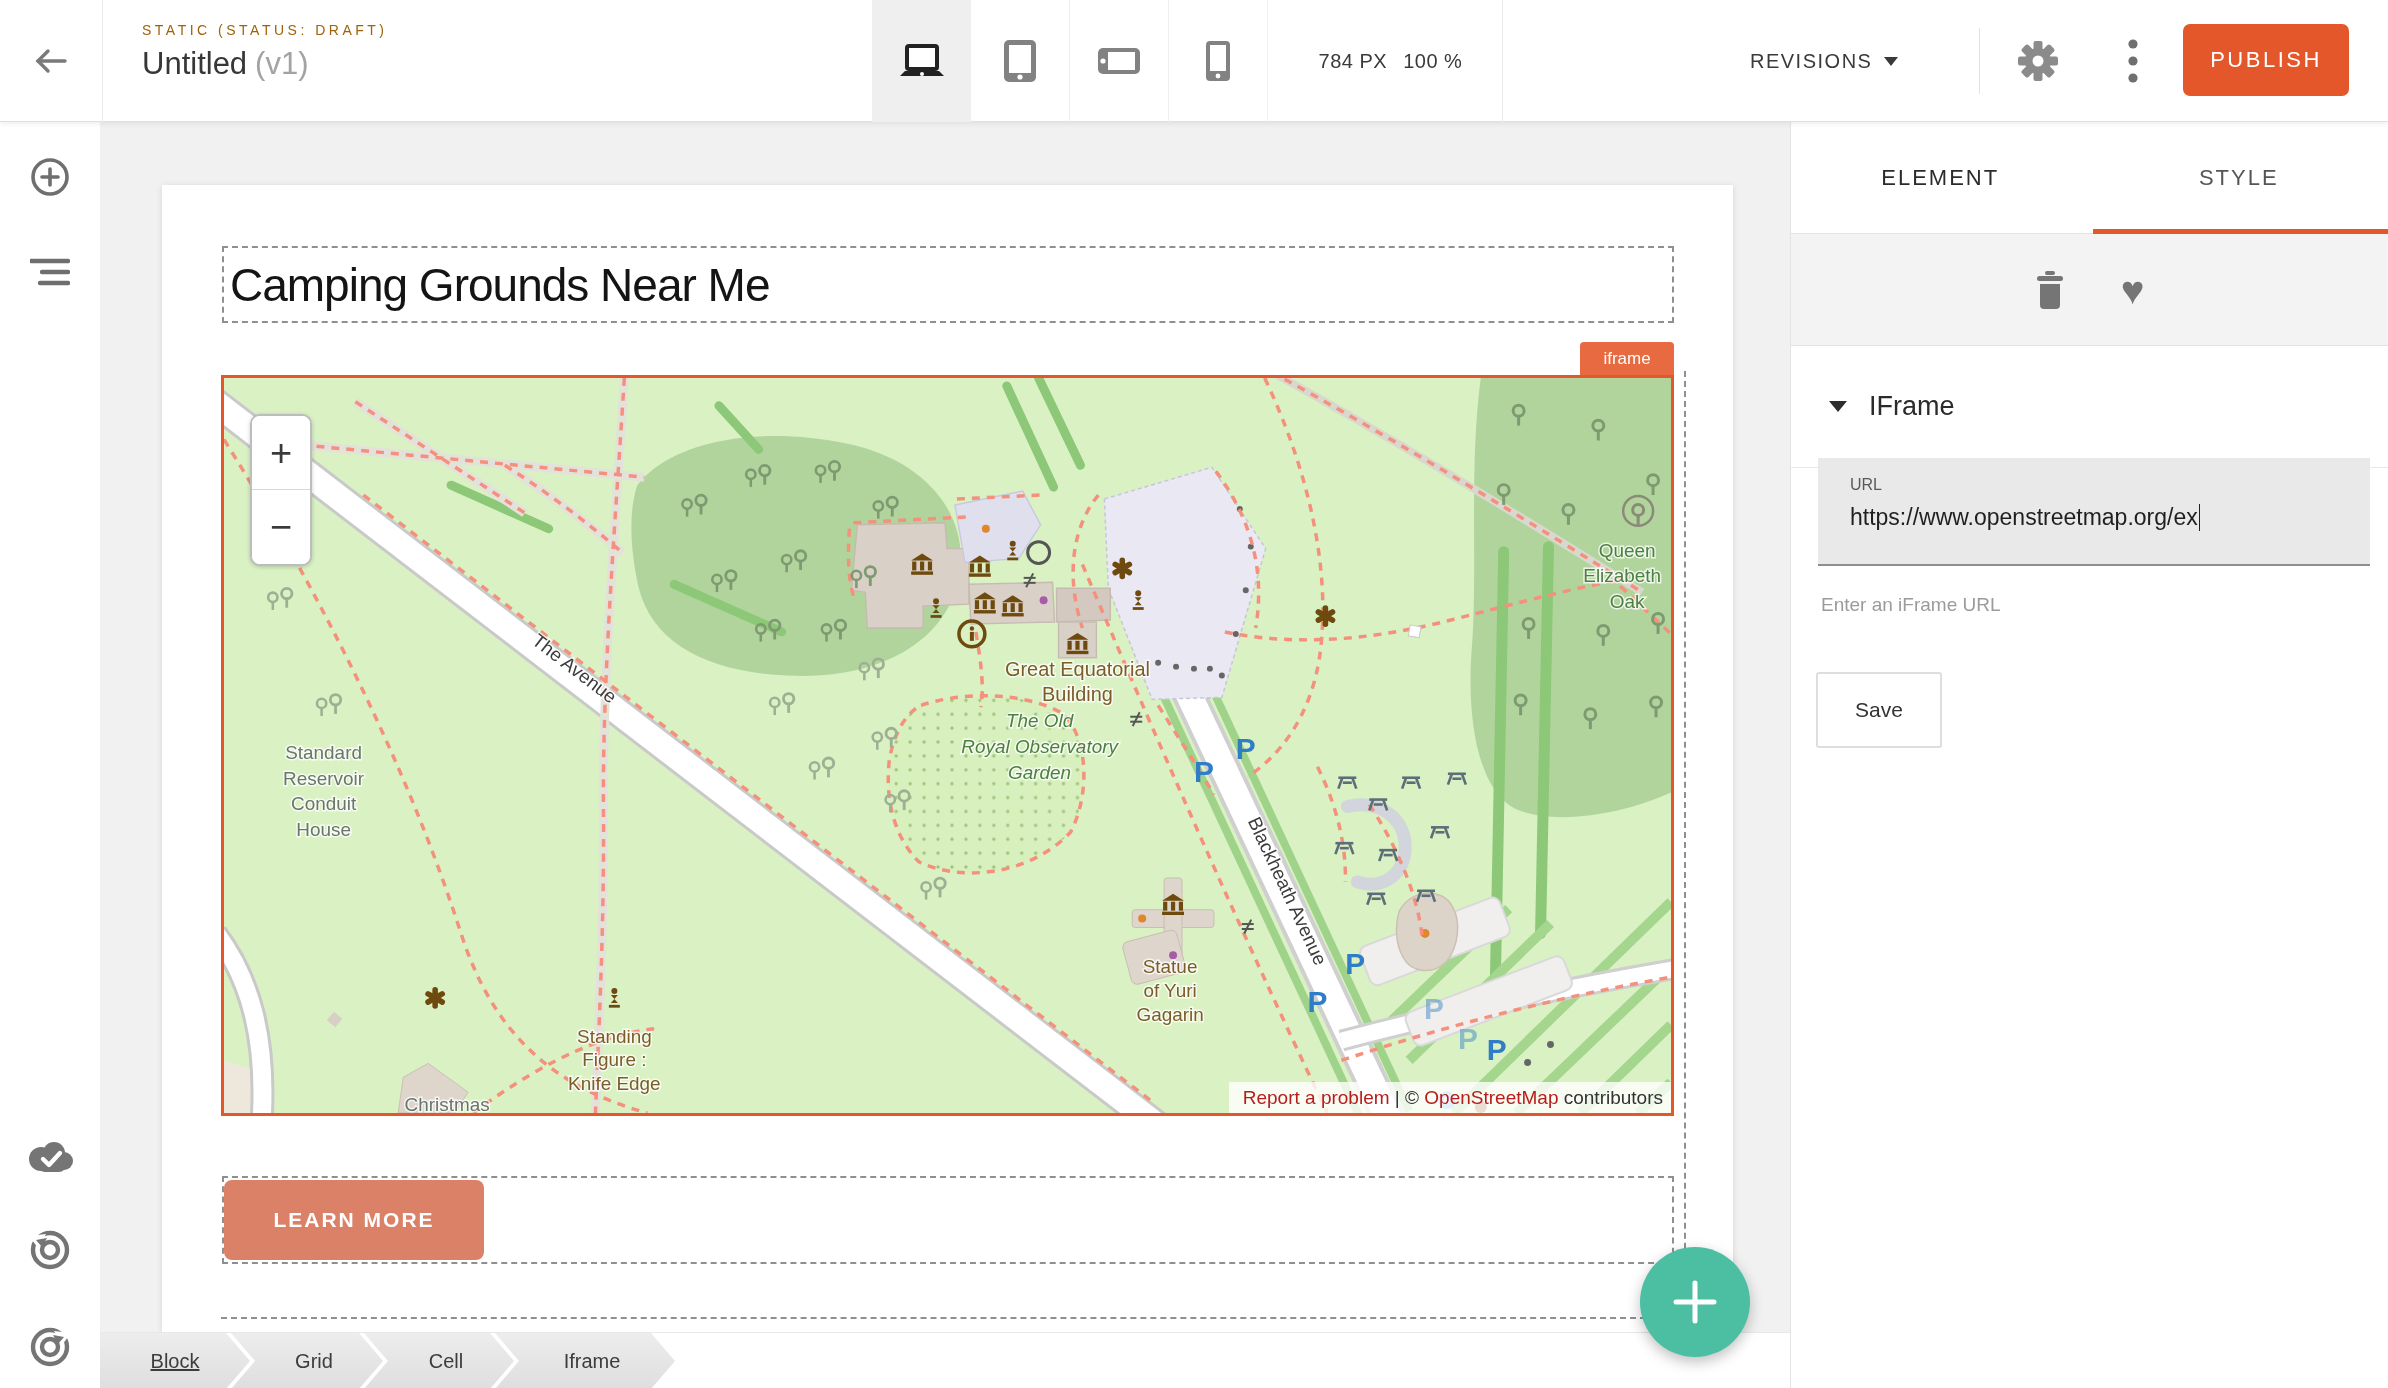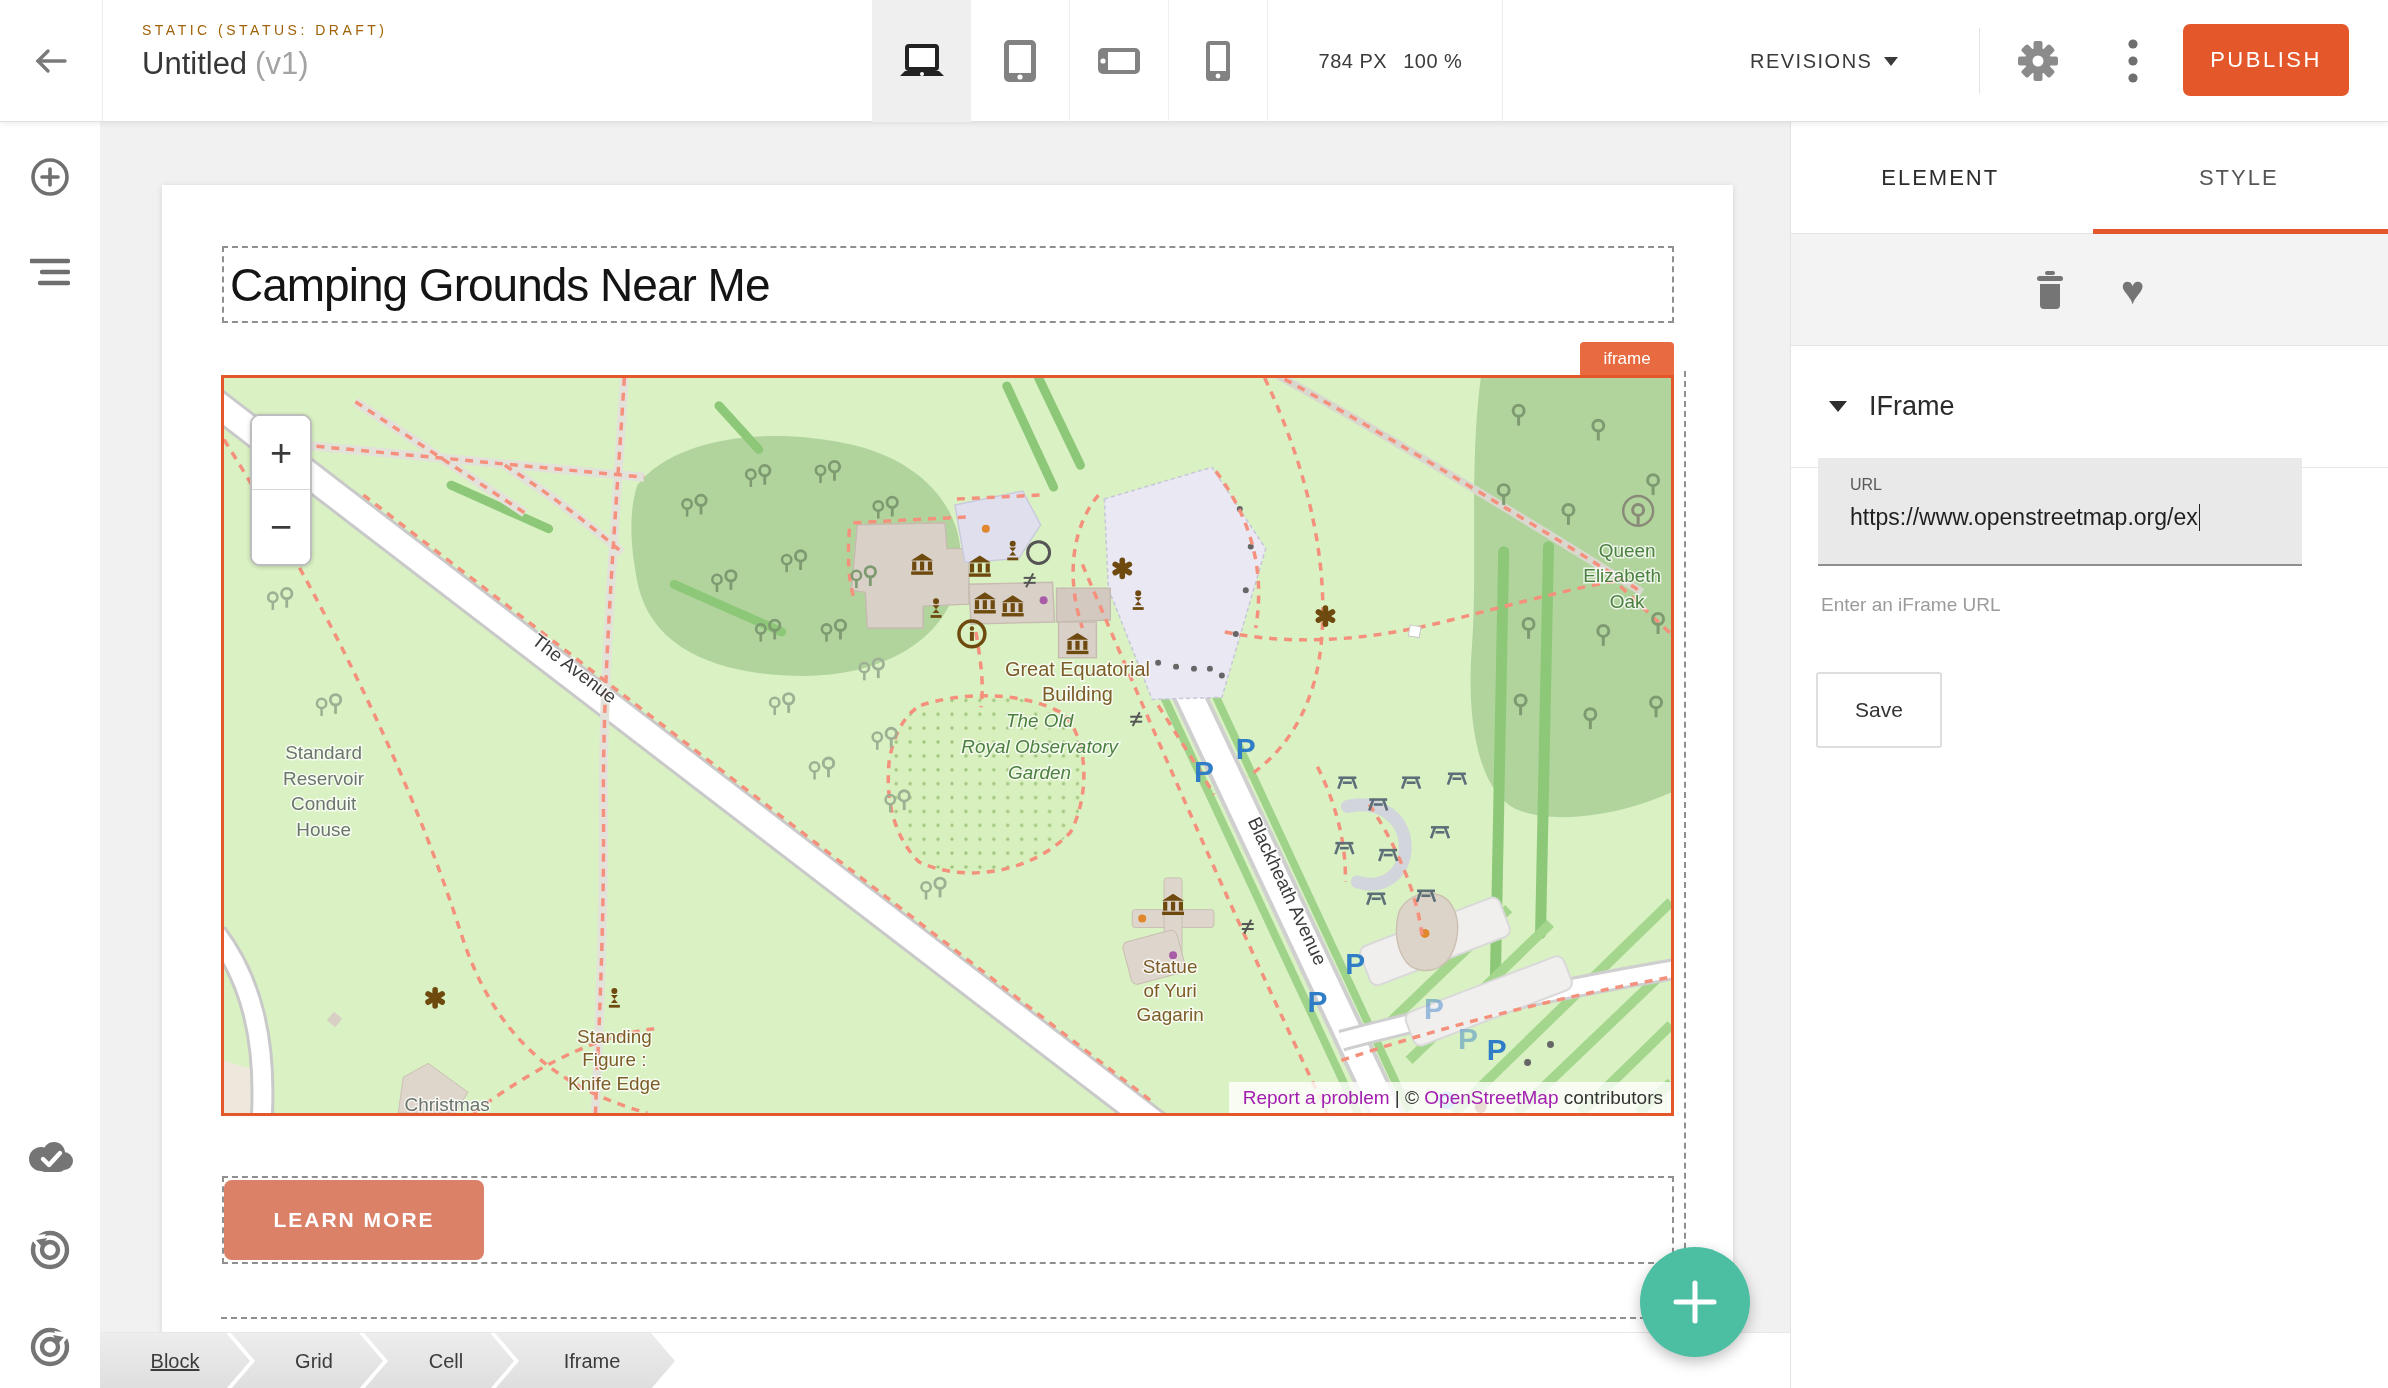--- a/index.html
+++ b/index.html
@@ -52,21 +52,21 @@
   .map-frame svg { position:absolute; left:0; top:0; width:100%; height:100%; }
   .iframe-outline { position:absolute; left:59px; top:186px; width:1465px; height:948px;
                     border-right:2px dashed #8f8f8f; border-bottom:2px dashed #8f8f8f; pointer-events:none; }
   .map-zoom { position:absolute; left:26px; top:36px; width:62px; height:152px; background:#fff;
               border:2px solid #bdbdbd; border-radius:10px; overflow:hidden; box-shadow:0 1px 4px rgba(0,0,0,.2); }
   .map-zoom button { display:block; width:100%; height:74px; background:#fff; border:none; font-size:38px;
                      color:#3a3a3a; cursor:pointer; font-family:"Liberation Sans", sans-serif; line-height:1; }
   .map-zoom button:first-child { border-bottom:1px solid #d8d8d8; }
   .map-attribution { position:absolute; right:0; bottom:0; height:31px; background:rgba(255,255,255,.8);
                      display:flex; align-items:center; font-size:19px; color:#333; padding:0 8px 0 14px; white-space:pre; }
-  .map-attribution .lnk { color:#a21caf; cursor:pointer; }
+  .map-attribution .lnk { color:#b91c1c; cursor:pointer; }
   .cta-box { position:absolute; left:60px; top:991px; width:1452px; height:88px; border:2px dashed #8f8f8f; }
   .cta-btn { position:absolute; left:0; top:2px; width:260px; height:80px; background:#db8168; border:none;
              border-radius:8px; color:#fff; font-size:21px; font-weight:bold; letter-spacing:2px;
              font-family:"Liberation Sans", sans-serif; cursor:pointer; }
 
   
   .bottombar { position:absolute; left:100px; right:598px; bottom:0; height:56px; background:#fff;
                border-top:1px solid #e8e8e8; display:flex; z-index:25; }
   .crumb { height:56px; display:flex; align-items:center; justify-content:center; font-size:20px; color:#3c3c3c;
            background:linear-gradient(#ededed,#dedede); cursor:pointer;
@@ -88,21 +88,21 @@
                letter-spacing:2px; color:#555; cursor:pointer; }
   .panel-tab.active { color:#2b2b2b; }
   .tab-underline { position:absolute; left:302px; bottom:-1px; width:296px; height:5px; background:#e4572b; }
   .panel-tools { height:112px; background:#f3f3f3; border-bottom:1px solid #e3e3e3;
                  display:flex; align-items:center; justify-content:center; gap:56px; }
   .tool-btn { background:none; border:none; cursor:pointer; display:flex; align-items:center; }
   .heart-glyph { font-size:40px; color:#757575; line-height:1; }
   .section-header { height:122px; border-bottom:1px solid #e8e8e8; display:flex; align-items:center; padding-left:38px; gap:22px; cursor:pointer; }
   .section-caret { width:0; height:0; border-left:9px solid transparent; border-right:9px solid transparent; border-top:11px solid #2e2e2e; }
   .section-title { font-size:27px; color:#2b2b2b; }
-  .url-field { position:absolute; left:27px; top:336px; width:484px; height:108px; background:#e9e9e9;
+  .url-field { position:absolute; left:27px; top:336px; width:552px; height:108px; background:#e9e9e9;
                border-bottom:2px solid #8f8f8f; padding:18px 0 0 32px; cursor:text; }
   .url-label { font-size:16px; color:#5a5a5a; }
   .url-value-row { margin-top:10px; font-size:23px; color:#1f1f1f; display:flex; align-items:center; }
   .text-caret { width:1.5px; height:27px; background:#222; margin-left:1px; }
   .url-hint { position:absolute; left:30px; top:472px; font-size:19px; color:#9b9b9b; }
   .save-btn { position:absolute; left:25px; top:550px; width:126px; height:76px; background:#fff;
               border:2px solid #dedede; border-radius:3px; font-size:21px; color:#333;
               font-family:"Liberation Sans", sans-serif; cursor:pointer; }
 
   svg text { font-family:"Liberation Sans", sans-serif; }

